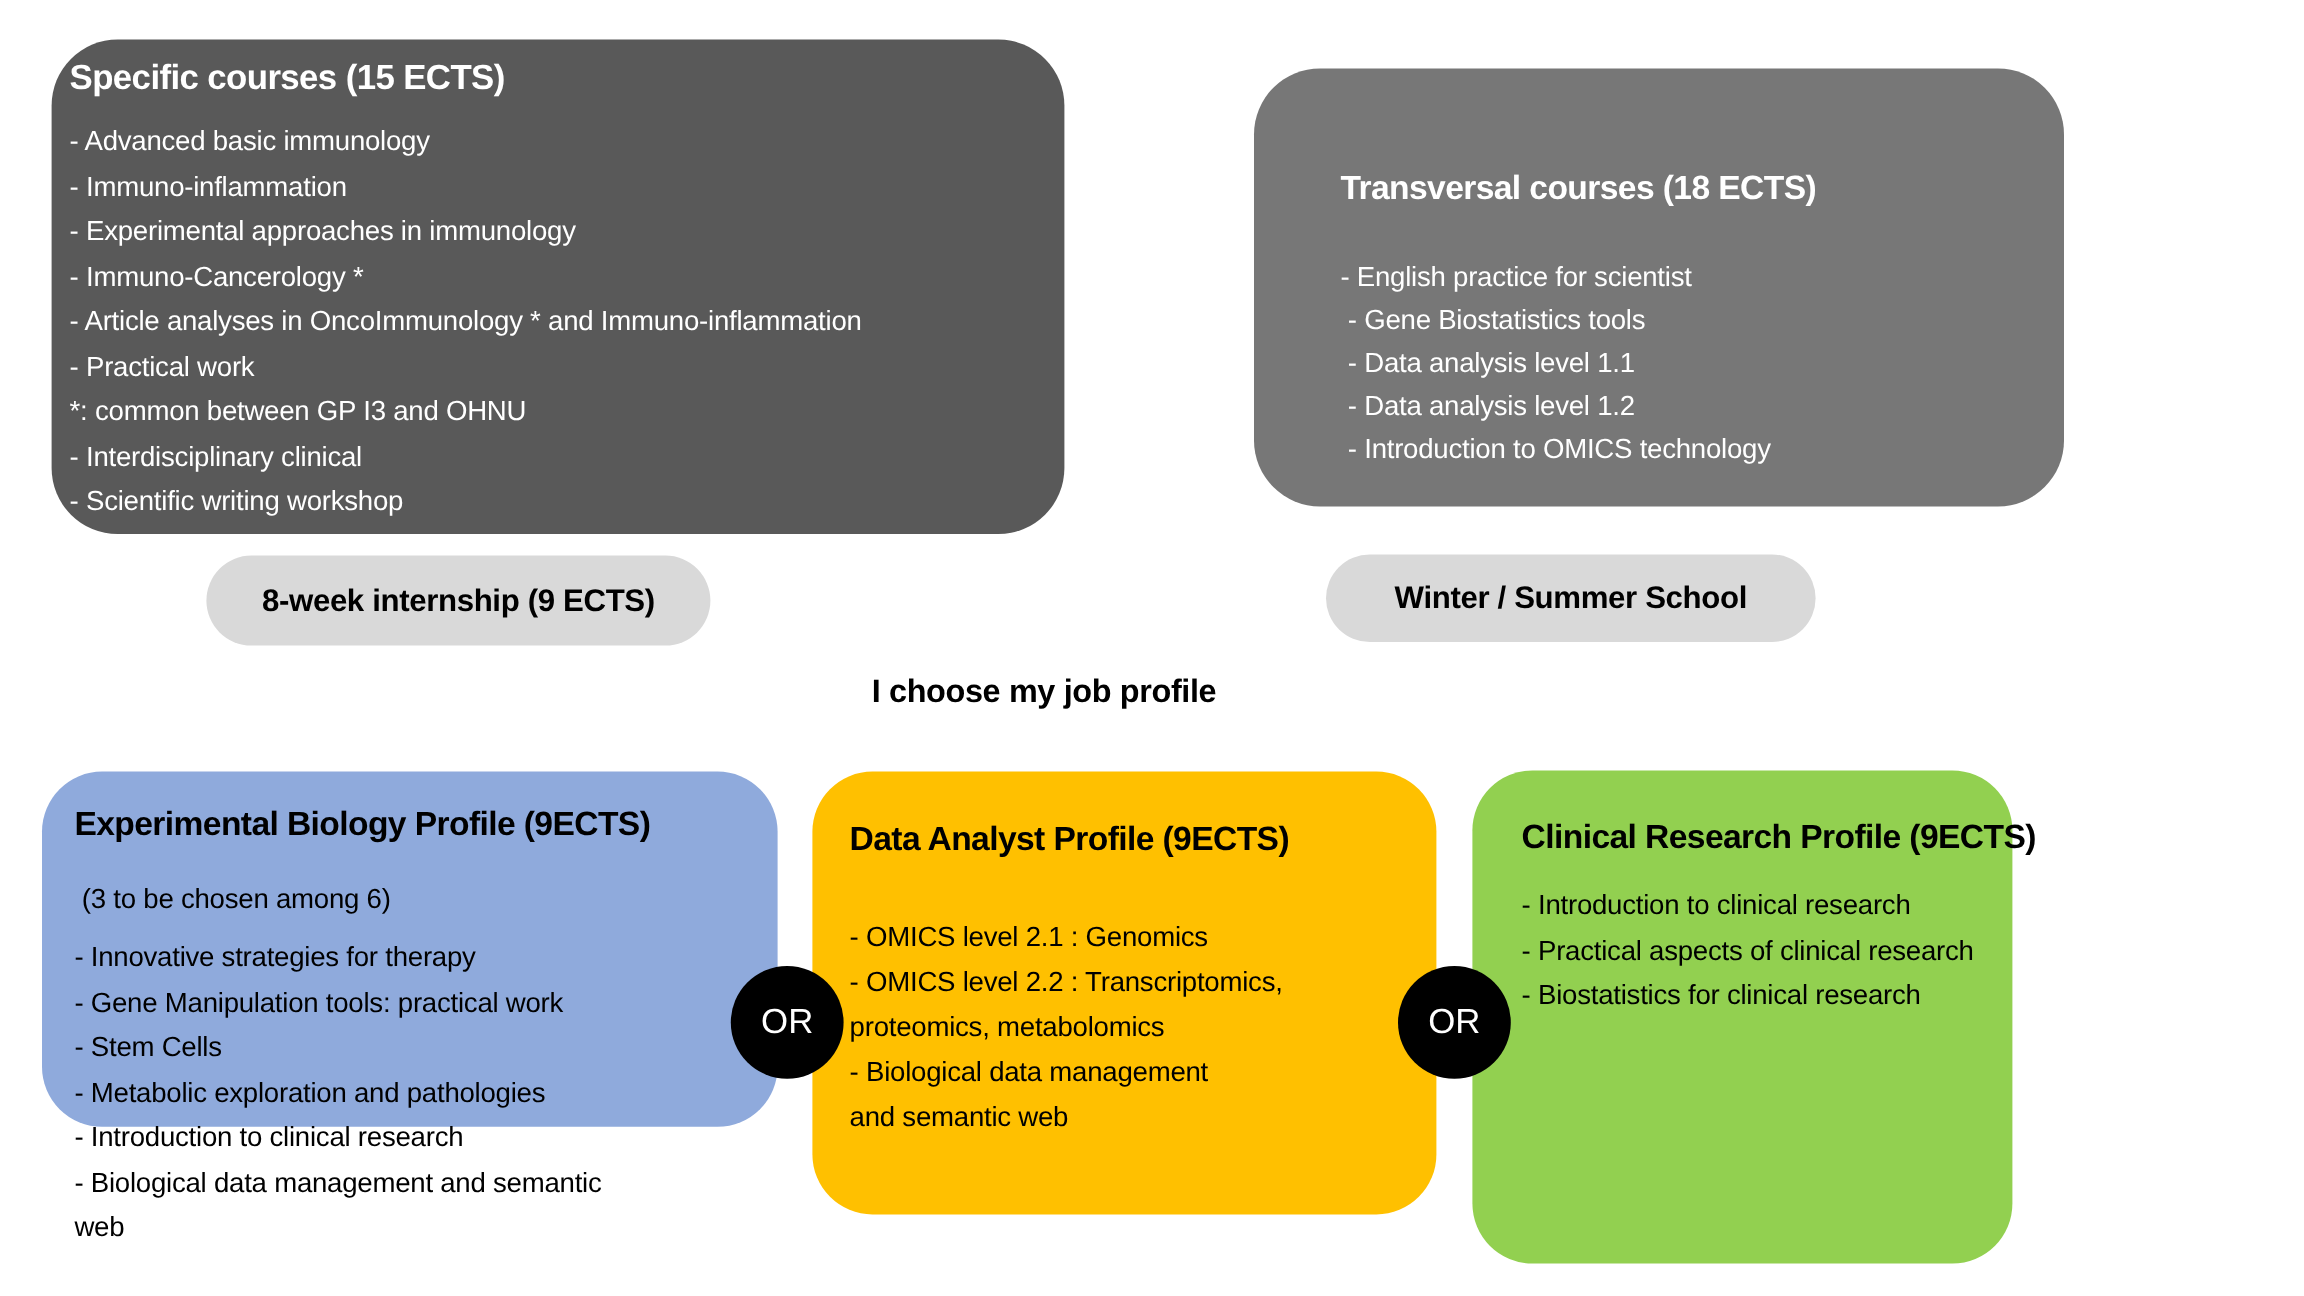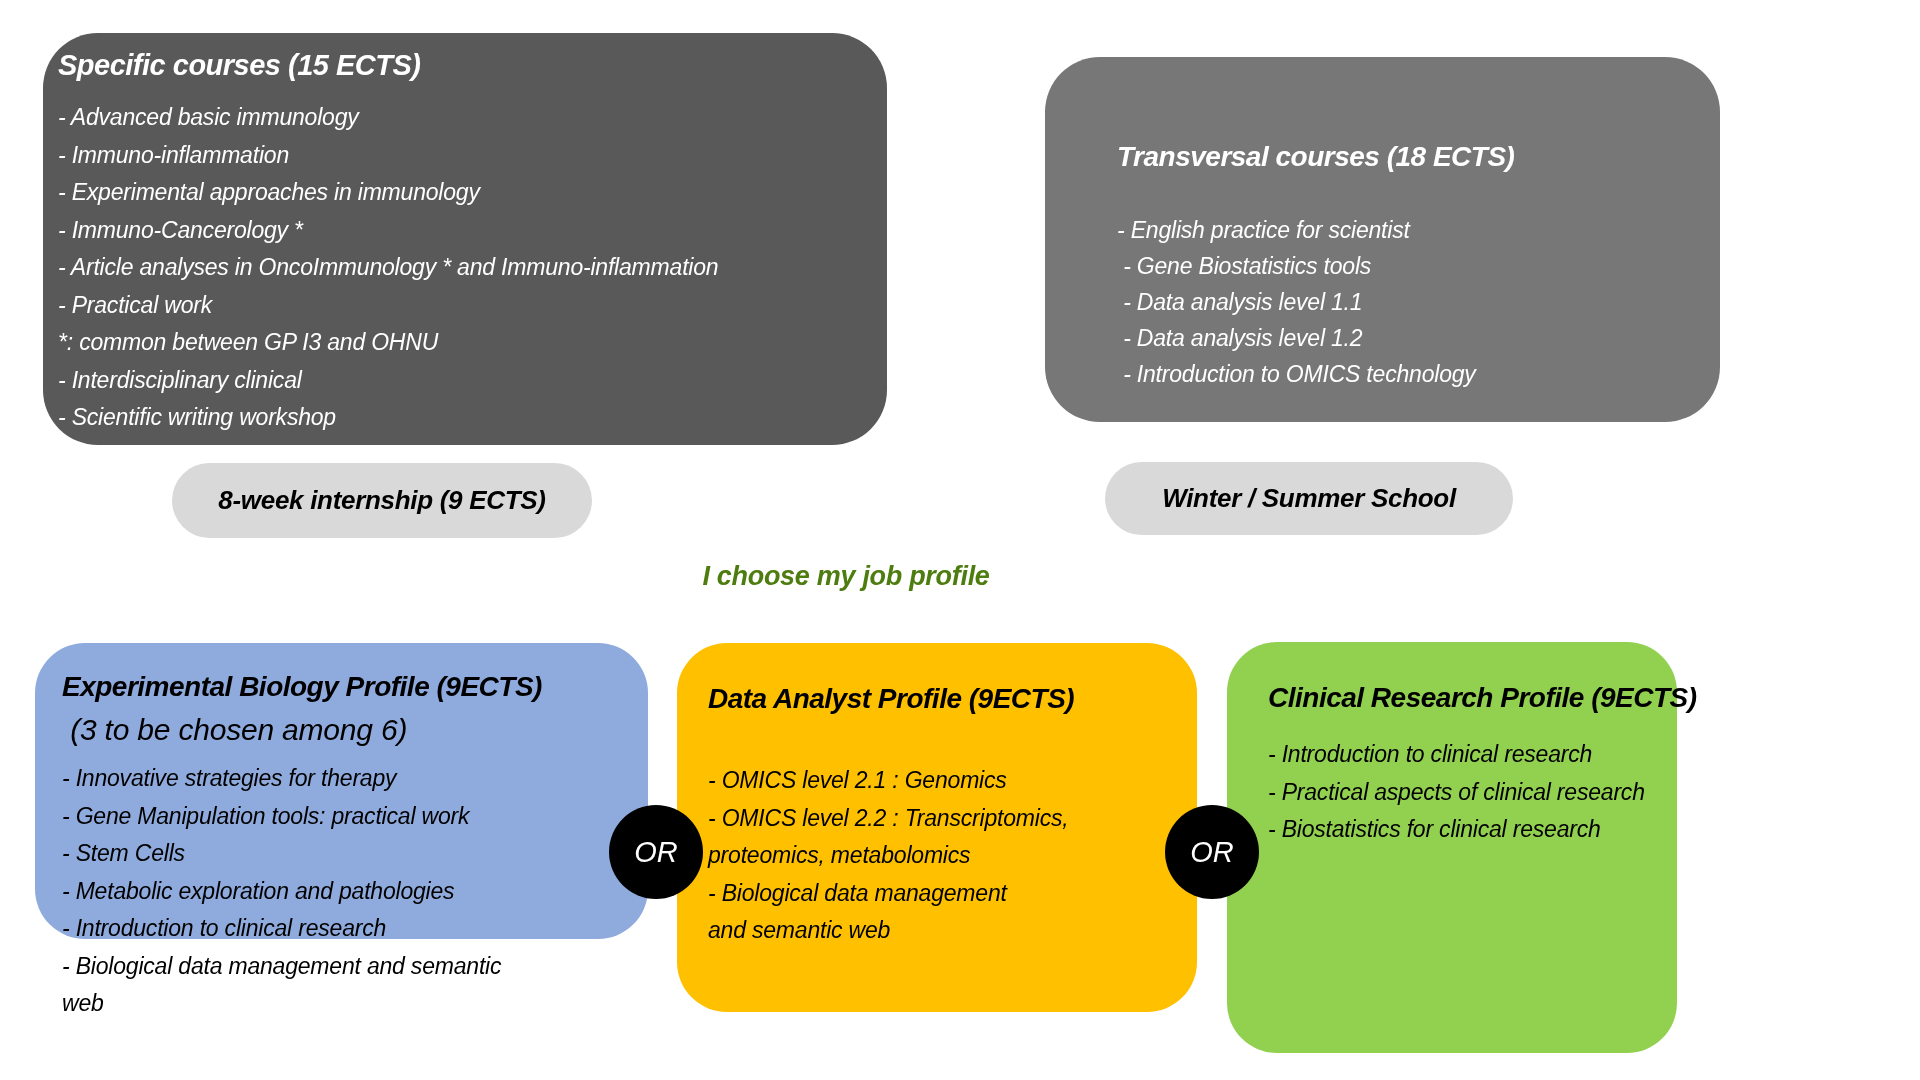--- a/index.html
+++ b/index.html
@@ -1,18 +1,18 @@
 <!DOCTYPE html>
 <html><head>
 <meta charset="utf-8">
 <style>
   html,body { margin:0; padding:0; background:#ffffff; }
   .stage {
     position:relative; width:1920px; height:1080px; background:#ffffff;
-    font-family:"Liberation Sans", sans-serif; overflow:hidden;font-style:italic;
+    font-family:"Liberation Sans", sans-serif; overflow:hidden;
   }
   .box { position:absolute; box-sizing:border-box; }
   .box-title { font-weight:bold; font-size:28px; line-height:40px; letter-spacing:-0.5px; white-space:pre; }
   .line { font-size:23px; letter-spacing:-0.2px; white-space:pre; }
 
   
   .specific {
     left:43px; top:33px; width:844px; height:412px;
     background:#595959; color:#ffffff; border-radius:55px;
     padding:12px 18px 0 15px;
@@ -33,32 +33,32 @@
   .pill {
     position:absolute; background:#D9D9D9; color:#000000;
     border-radius:999px; display:flex; align-items:center; justify-content:center;
     font-weight:bold; font-size:26px; letter-spacing:-0.3px;
   }
   .pill-internship { left:172px; top:463px; width:420px; height:75px; }
   .pill-school    { left:1105px; top:462px; width:408px; height:73px; }
 
   
   .choose {
-    position:absolute; left:608px; top:556px; width:476px;
-    text-align:center; font-weight:bold; font-size:27px; color:#4d7c0f;
+    position:absolute; left:632px; top:556px; width:476px;
+    text-align:center; font-weight:bold; font-size:27px; color:#000000;
     line-height:40px; letter-spacing:-0.3px;
   }
 
   
   .blue {
     left:35px; top:643px; width:613px; height:296px;
     background:#8FAADC; color:#000000; border-radius:50px;
     padding:24px 18px 0 27px;
   }
-  .blue .subtitle { margin-top:5px; font-size:30px; line-height:36px; white-space:pre; letter-spacing:-0.2px; }
+  .blue .subtitle { margin-top:24px; font-size:23px; line-height:36px; white-space:pre; letter-spacing:-0.2px; }
   .blue .list { margin-top:12px; }
   .blue .line { line-height:37.5px; }
 
   .yellow {
     left:677px; top:643px; width:520px; height:369px;
     background:#FFC000; color:#000000; border-radius:50px;
     padding:36px 18px 0 31px;
   }
   .yellow .list { margin-top:43px; }
   .yellow .line { line-height:37.5px; }

